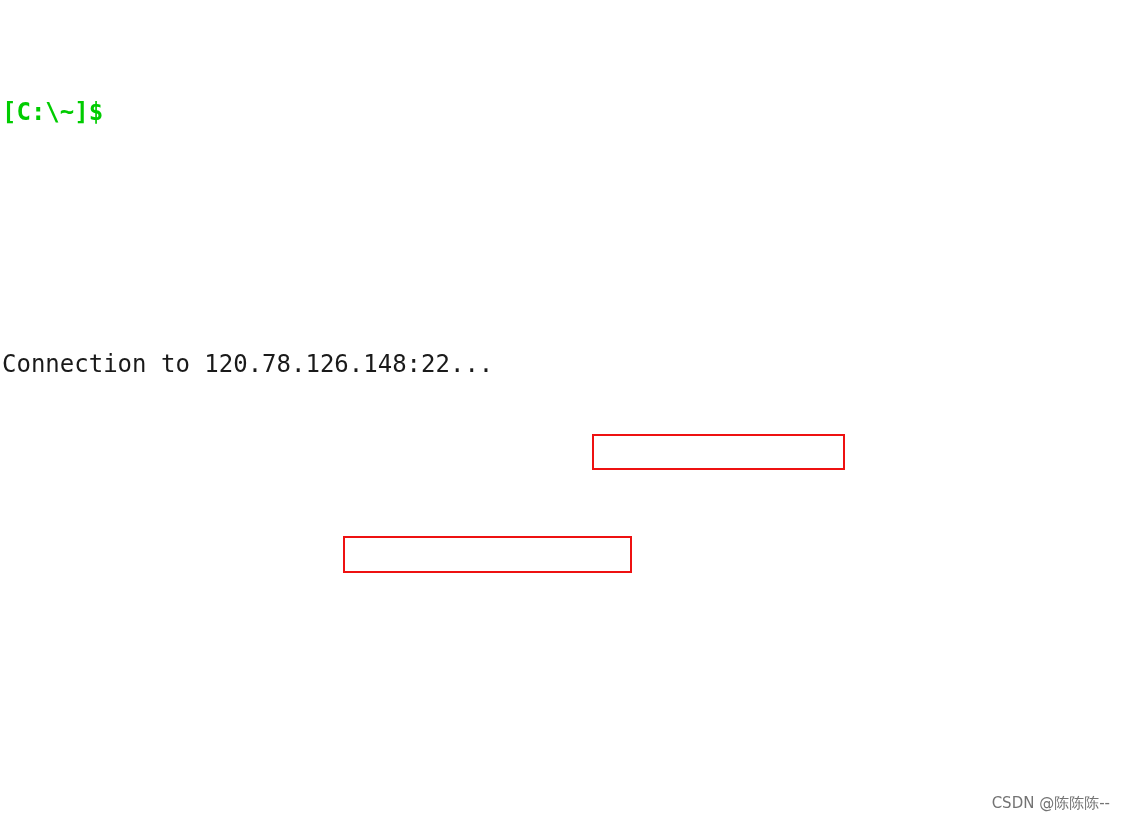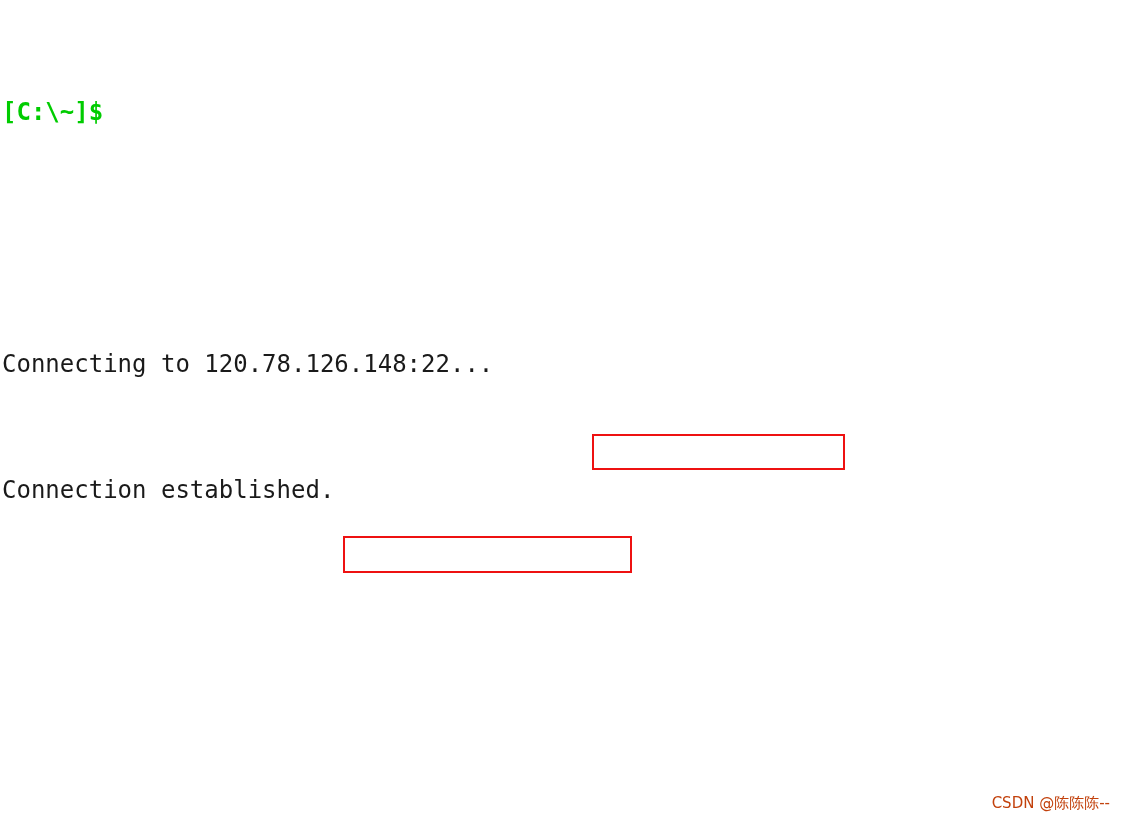--- a/index.html
+++ b/index.html
@@ -94,40 +94,39 @@
     transform-origin: left top;
     z-index: 1;
     white-space: pre;
   }
   #csdn-watermark {
     position: absolute;
     right: 22px;
     bottom: 12px;
     font-family: "DejaVu Sans", "Liberation Sans", sans-serif;
     font-size: 15px;
-    color: #c2410c;
+    color: #737373;
     z-index: 6;
     white-space: pre;
   }
 </style>
 </head>
 <body>
 
 <div id="diagonal-watermark">cuiCUI</div>
 <div id="diagonal-watermark-2">cui</div>
 
 <div id="terminal">
 
   <div class="line"><span class="c-green">[C:\~]$</span></div>
 
   <div class="line blank"> </div>
 
-  <div class="line"><span>Connecting to 120.78.126.148:22...</span></div>
+  <div class="line"><span>Connection to 120.78.126.148:22...</span></div>
 
-  <div class="line"><span>Connection established.</span></div>
 
 
   <div class="line blank"> </div>
 
   
 
   
 
   
 

